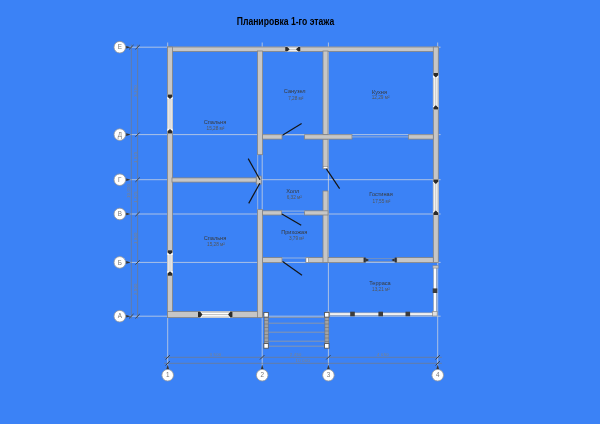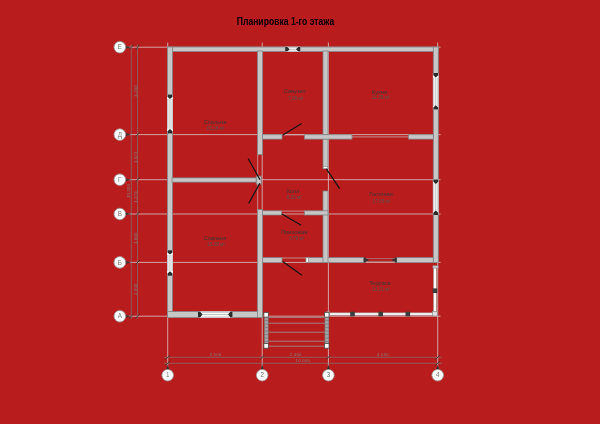--- a/index.html
+++ b/index.html
@@ -1,16 +1,16 @@
 <!DOCTYPE html>
 <html><head>
 <meta charset="utf-8">
 <style>
 html,body{margin:0;padding:0;background:#ffffff;}
-#page{position:relative;width:600px;height:424px;background:#b91c1c;font-family:"Liberation Sans", sans-serif;}
+#page{position:relative;width:600px;height:424px;background:#3b82f6;font-family:"Liberation Sans", sans-serif;}
 svg{position:absolute;left:0;top:0;}
 text{font-family:"Liberation Sans", sans-serif;}
 </style>
 </head>
 <body>
 <div id="page">
 <svg width="600" height="424" viewBox="0 0 600 424">
 
 <text x="285.5" y="24.6" font-size="10.3" font-weight="bold" fill="#000000" text-anchor="middle" textLength="97.5" lengthAdjust="spacingAndGlyphs">Планировка 1-го этажа</text>
 

